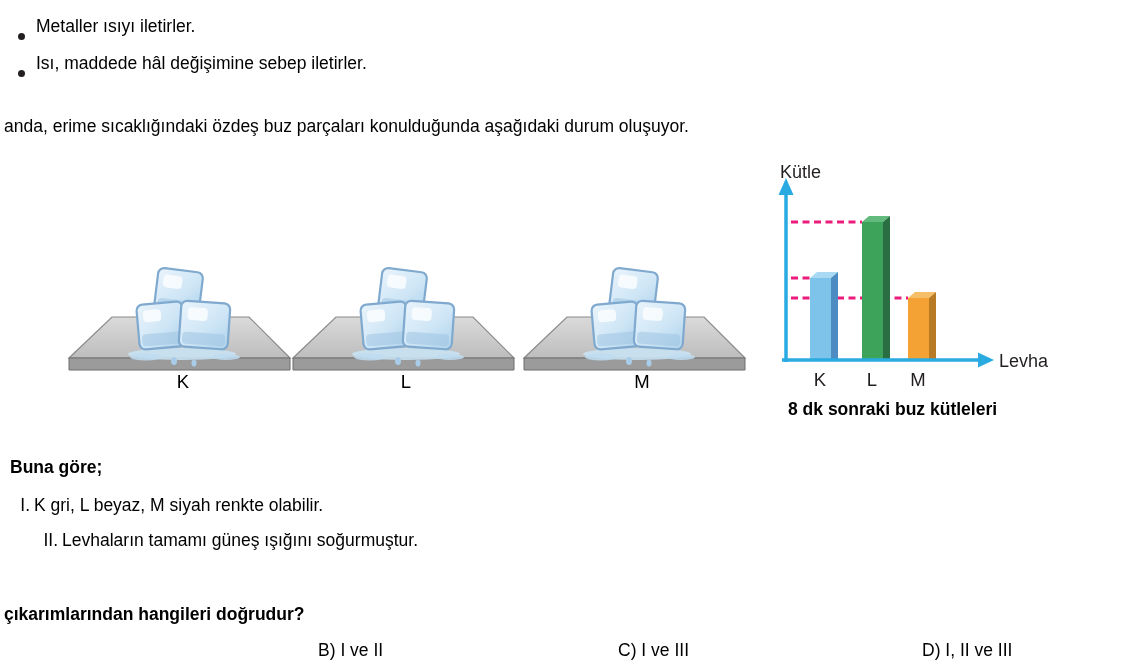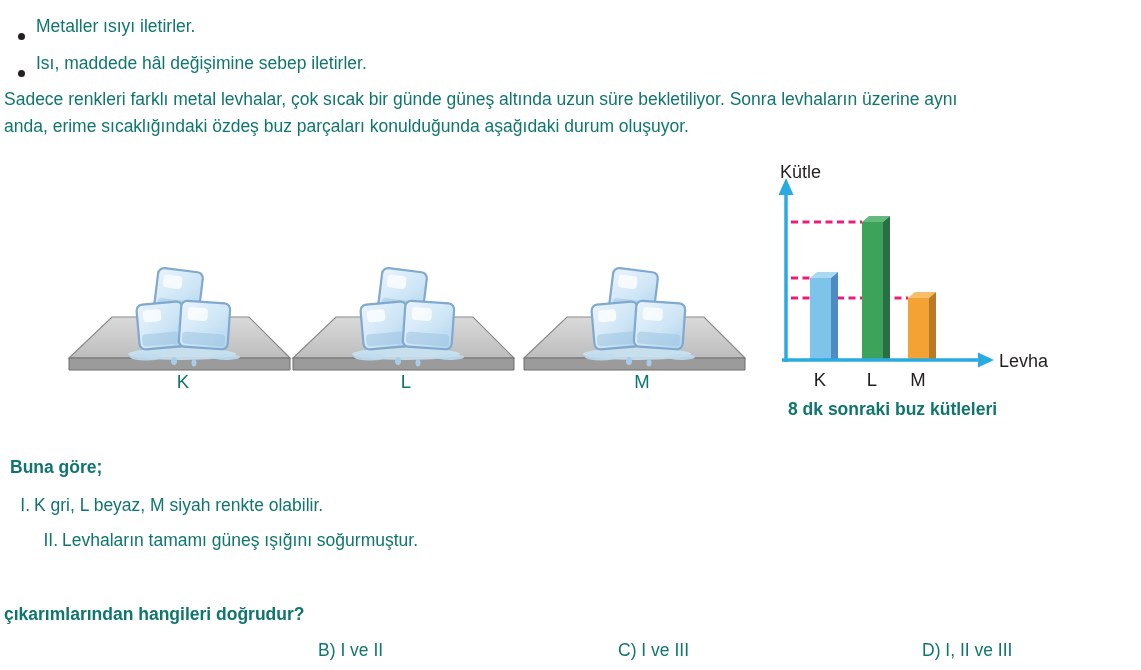--- a/index.html
+++ b/index.html
@@ -3,21 +3,21 @@
 <meta charset="utf-8">
 <style>
   * { margin: 0; padding: 0; box-sizing: border-box; }
   html, body { background: #ffffff; }
   #canvas {
     position: relative;
     width: 1141px;
     height: 670px;
     background: #ffffff;
     font-family: "Liberation Sans", sans-serif;
-    color: #0f766e;
+    color: #000000;
     overflow: hidden;
   }
   .abs { position: absolute; }
   .body-text { font-size: 17.5px; line-height: 1.2; white-space: nowrap; }
   .bold { font-weight: bold; }
   .bullet-dot {
     width: 7px; height: 7px; border-radius: 50%;
     background: #231F20; display: inline-block;
   }
   .statement-row { display: flex; }
@@ -77,21 +77,20 @@
       </g>
     </defs>
   </svg>
 
   <div class="abs" style="left:18px; top:26px;"><span class="bullet-dot"></span></div>
   <div class="abs body-text" style="left:36px; top:16px;">Metaller ısıyı iletirler.</div>
 
   <div class="abs" style="left:18px; top:63px;"><span class="bullet-dot"></span></div>
   <div class="abs body-text" style="left:36px; top:53px;">Isı, maddede hâl değişimine sebep iletirler.</div>
 
-  <div class="abs body-text" style="left:4px; top:89px;">Sadece renkleri farklı metal levhalar, çok sıcak bir günde güneş altında uzun süre bekletiliyor. Sonra levhaların üzerine aynı</div>
   <div class="abs body-text" style="left:4px; top:116px;">anda, erime sıcaklığındaki özdeş buz parçaları konulduğunda aşağıdaki durum oluşuyor.</div>
 
   <svg class="abs" style="left:66px; top:262px;" width="236" height="112" viewBox="0 0 236 112">
       <use href="#icePlate"></use>
     </svg>
   <svg class="abs" style="left:290px; top:262px;" width="236" height="112" viewBox="0 0 236 112">
       <use href="#icePlate"></use>
     </svg>
   <svg class="abs" style="left:521px; top:262px;" width="236" height="112" viewBox="0 0 236 112">
       <use href="#icePlate"></use>

